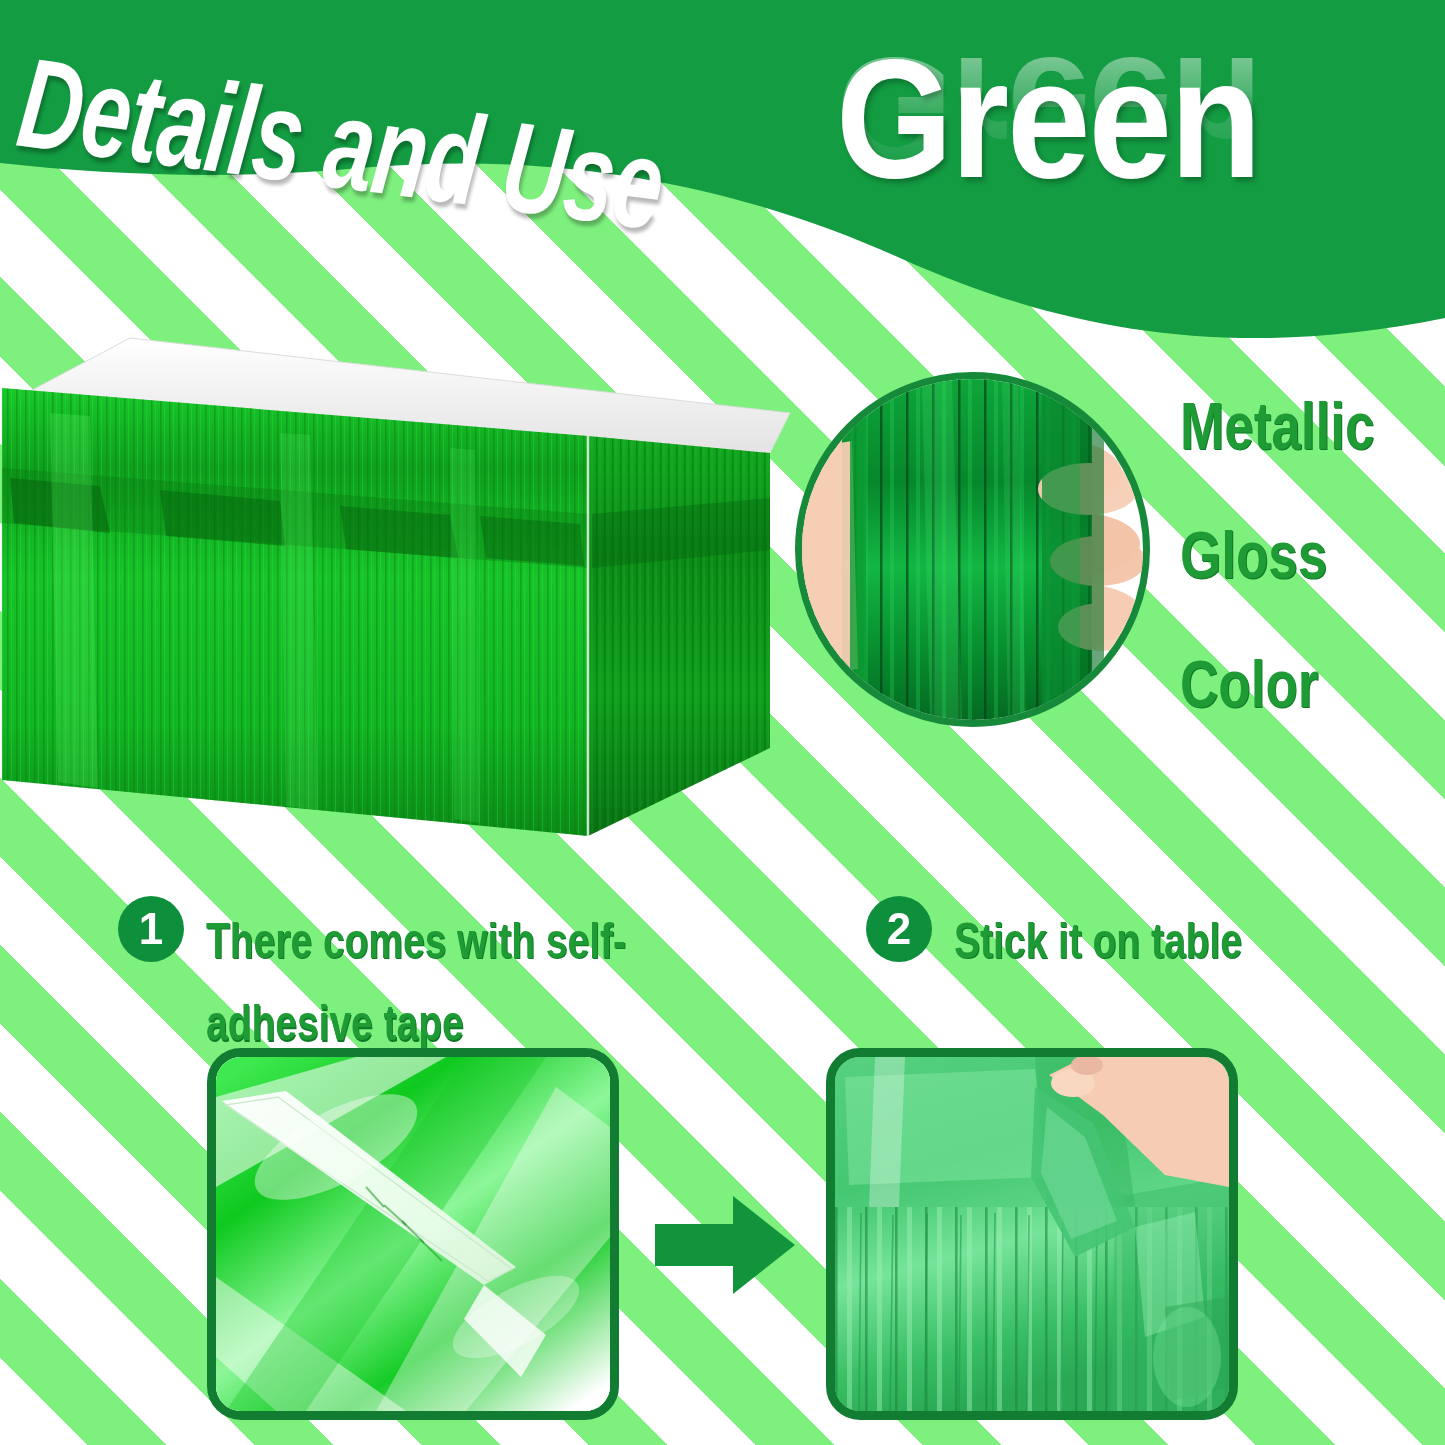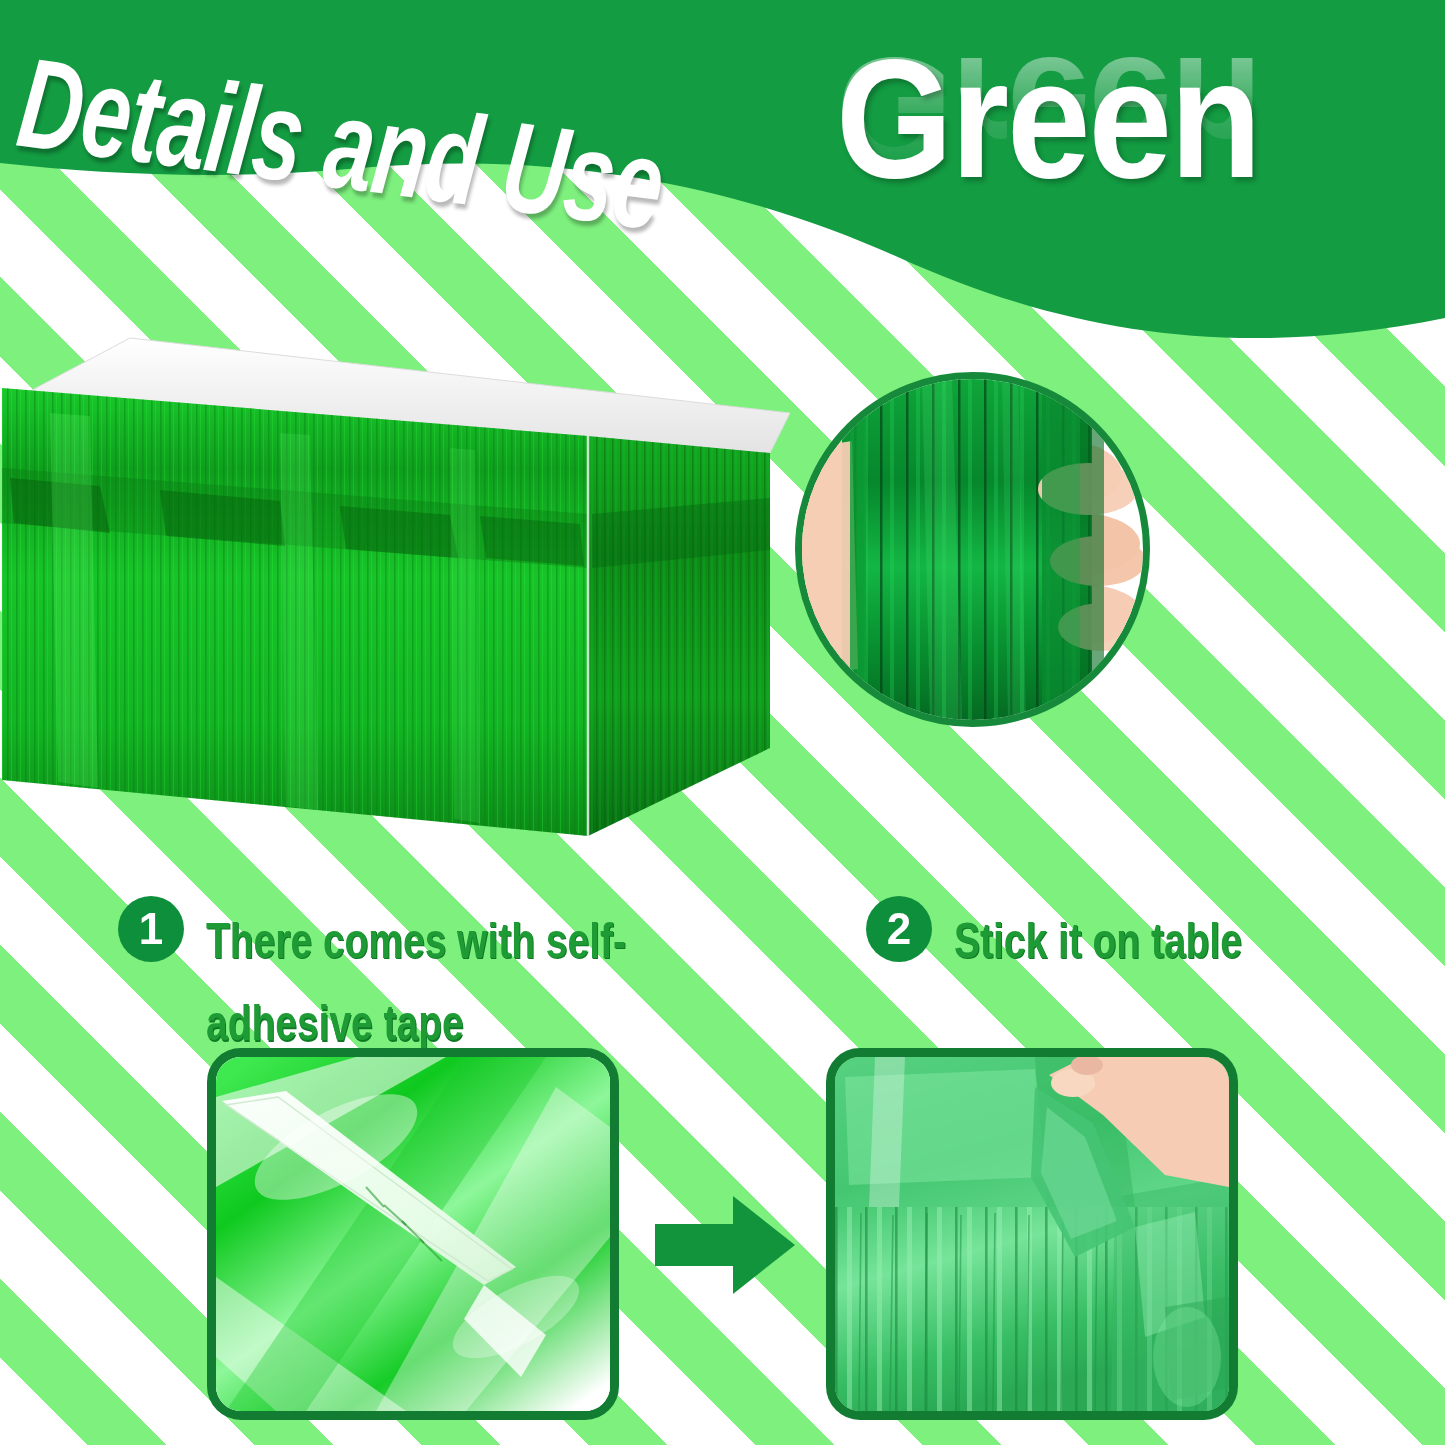--- a/index.html
+++ b/index.html
@@ -252,20 +252,25 @@
       <rect x="278" y="0" width="24" height="341" fill="#046a22" opacity="0.6"></rect>
 
       <path d="M0,70 L50,62 L56,290 L0,298 Z" fill="#f6cdb4" opacity="0.95"></path>
       <rect x="48" y="0" width="16" height="341" fill="#0d9c35" opacity="0.8"></rect>
 
       <path d="M120,0 L150,0 L160,341 L128,341 Z" fill="#45e873" opacity="0.22"></path>
       <path d="M200,0 L216,0 L224,341 L206,341 Z" fill="#45e873" opacity="0.18"></path>
     </svg>
   </div>
 
+  <div class="features">
+    <div class="feature-item">Metallic</div>
+    <div class="feature-item">Gloss</div>
+    <div class="feature-item">Color</div>
+  </div>
 
   <div class="step" style="left:118px;top:896px;width:700px;">
     <div class="step-head">
       <div class="badge">1</div>
       <div class="step-text">
         <div>There comes with self-adhesive tape</div>
         <div>on the top</div>
       </div>
     </div>
   </div>

